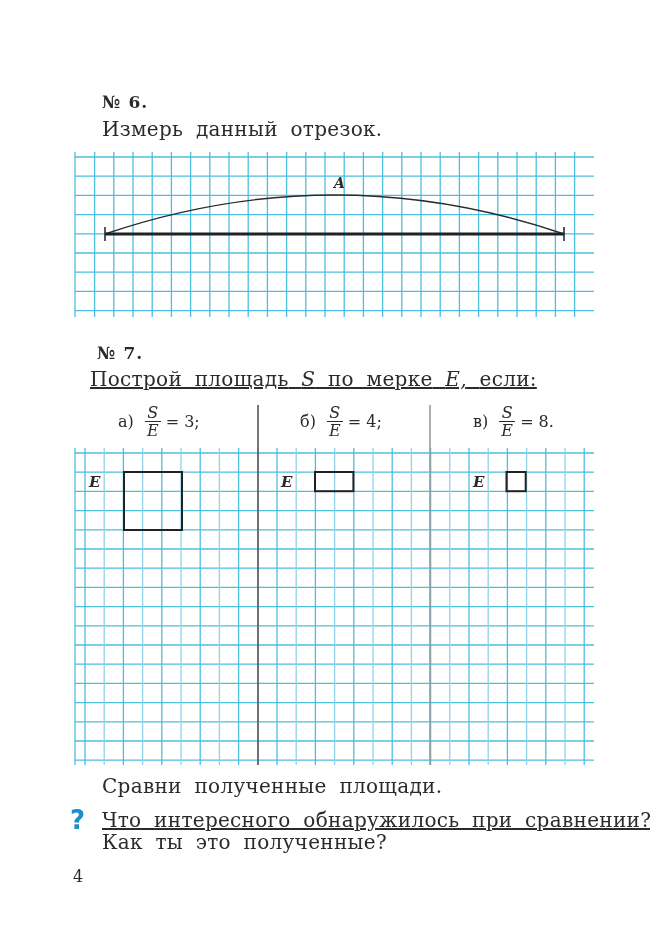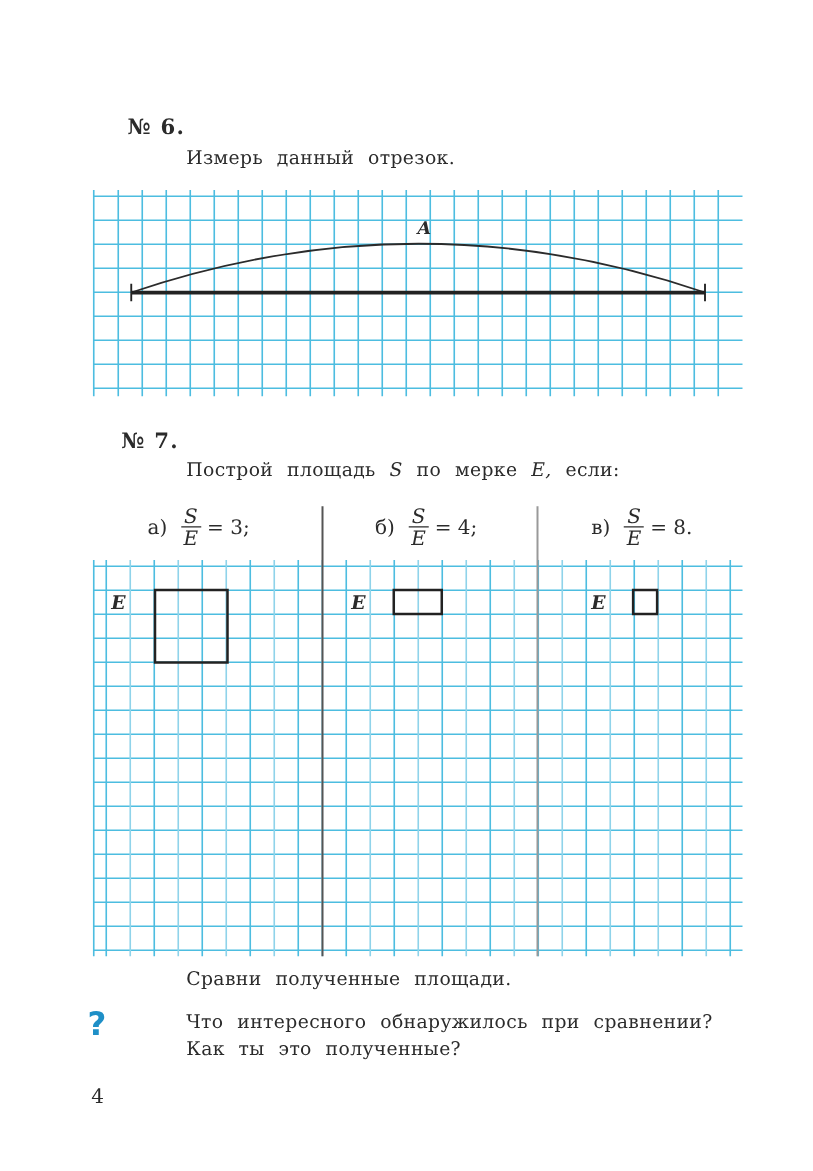--- a/index.html
+++ b/index.html
@@ -1,20 +1,20 @@
 <!DOCTYPE html>
 <html><head>
 <meta charset="utf-8">
 <style>
   html, body { margin:0; padding:0; background:#ffffff; }
   body { width:650px; height:937px; position:relative; overflow:hidden;
          font-family:"DejaVu Serif","Liberation Serif",serif; color:#2b2b2b; }
   .abs { position:absolute; }
   .task-no { font-weight:bold; font-size:17px; letter-spacing:1px; }
-  .text { font-size:15px; word-spacing:6px; letter-spacing:0.3px; white-space:nowrap;margin-left:47px; }
+  .text { font-size:20px; word-spacing:6px; letter-spacing:0.3px; white-space:nowrap; }
   .ital { font-style:italic; font-family:"DejaVu Serif","Liberation Serif",serif; }
   .frac { display:inline-block; vertical-align:middle; text-align:center; font-style:italic; font-size:16px; line-height:17px; }
   .frac .num { display:block; border-bottom:1px solid #2b2b2b; padding:0 2px; }
   .frac .den { display:block; padding:0 2px; }
   .cond { font-size:16px; white-space:nowrap; }
   .cond span { vertical-align:middle; }
   .e-label { font-weight:bold; font-style:italic; font-size:15px; }
   .q-icon { color:#1e8fc7; font-weight:bold; font-size:26px; font-family:"DejaVu Sans",sans-serif; }
   svg { position:absolute; left:0; top:0; }
 </style>
@@ -126,21 +126,21 @@
   <rect x="124" y="472" width="58" height="58" fill="none" stroke="#222" stroke-width="2"></rect>
   <rect x="315" y="472" width="38.4" height="19.2" fill="none" stroke="#222" stroke-width="2"></rect>
   <rect x="506.5" y="472" width="19.2" height="19.2" fill="none" stroke="#222" stroke-width="2"></rect>
 </svg>
 
 <div class="abs task-no" style="left:102px; top:92px;">№  6.</div>
 <div class="abs text" style="left:102px; top:117px;">Измерь  данный  отрезок.</div>
 <div class="abs e-label" style="left:334px; top:175px; font-size:14px;">A</div>
 
 <div class="abs task-no" style="left:97px; top:343px;">№ 7.</div>
-<div class="abs text" style="left:102px; top:367px;">
+<div class="abs text" style="left:90px; top:367px;text-decoration:underline;">
   <span>Построй  площадь</span>
   <span class="ital">S</span>
   <span>по  мерке</span>
   <span class="ital">E,</span>
   <span>если:</span>
 </div>
 
 <div class="abs cond" style="left:118px; top:404px;">
   <span>а)</span>
   <span class="frac" style="margin-left:6px;"><span class="num">S</span><span class="den">E</span></span>
@@ -156,16 +156,16 @@
   <span class="frac" style="margin-left:6px;"><span class="num">S</span><span class="den">E</span></span>
   <span>= 8.</span>
 </div>
 
 <div class="abs e-label" style="left:89px; top:473px;">E</div>
 <div class="abs e-label" style="left:281px; top:473px;">E</div>
 <div class="abs e-label" style="left:473px; top:473px;">E</div>
 
 <div class="abs q-icon" style="left:70px; top:805px;">?</div>
 <div class="abs text" style="left:102px; top:774px;">Сравни  полученные  площади.</div>
-<div class="abs text" style="left:102px; top:808px;">Что  интересного  обнаружилось  при  сравнении?</div>
+<div class="abs text" style="left:102px; top:808px;text-decoration:underline;">Что  интересного  обнаружилось  при  сравнении?</div>
 <div class="abs text" style="left:102px; top:830px;">Как  ты  это  полученные?</div>
 
 <div class="abs" style="left:73px; top:867px; font-size:16px;">4</div>
 
 </body></html>

